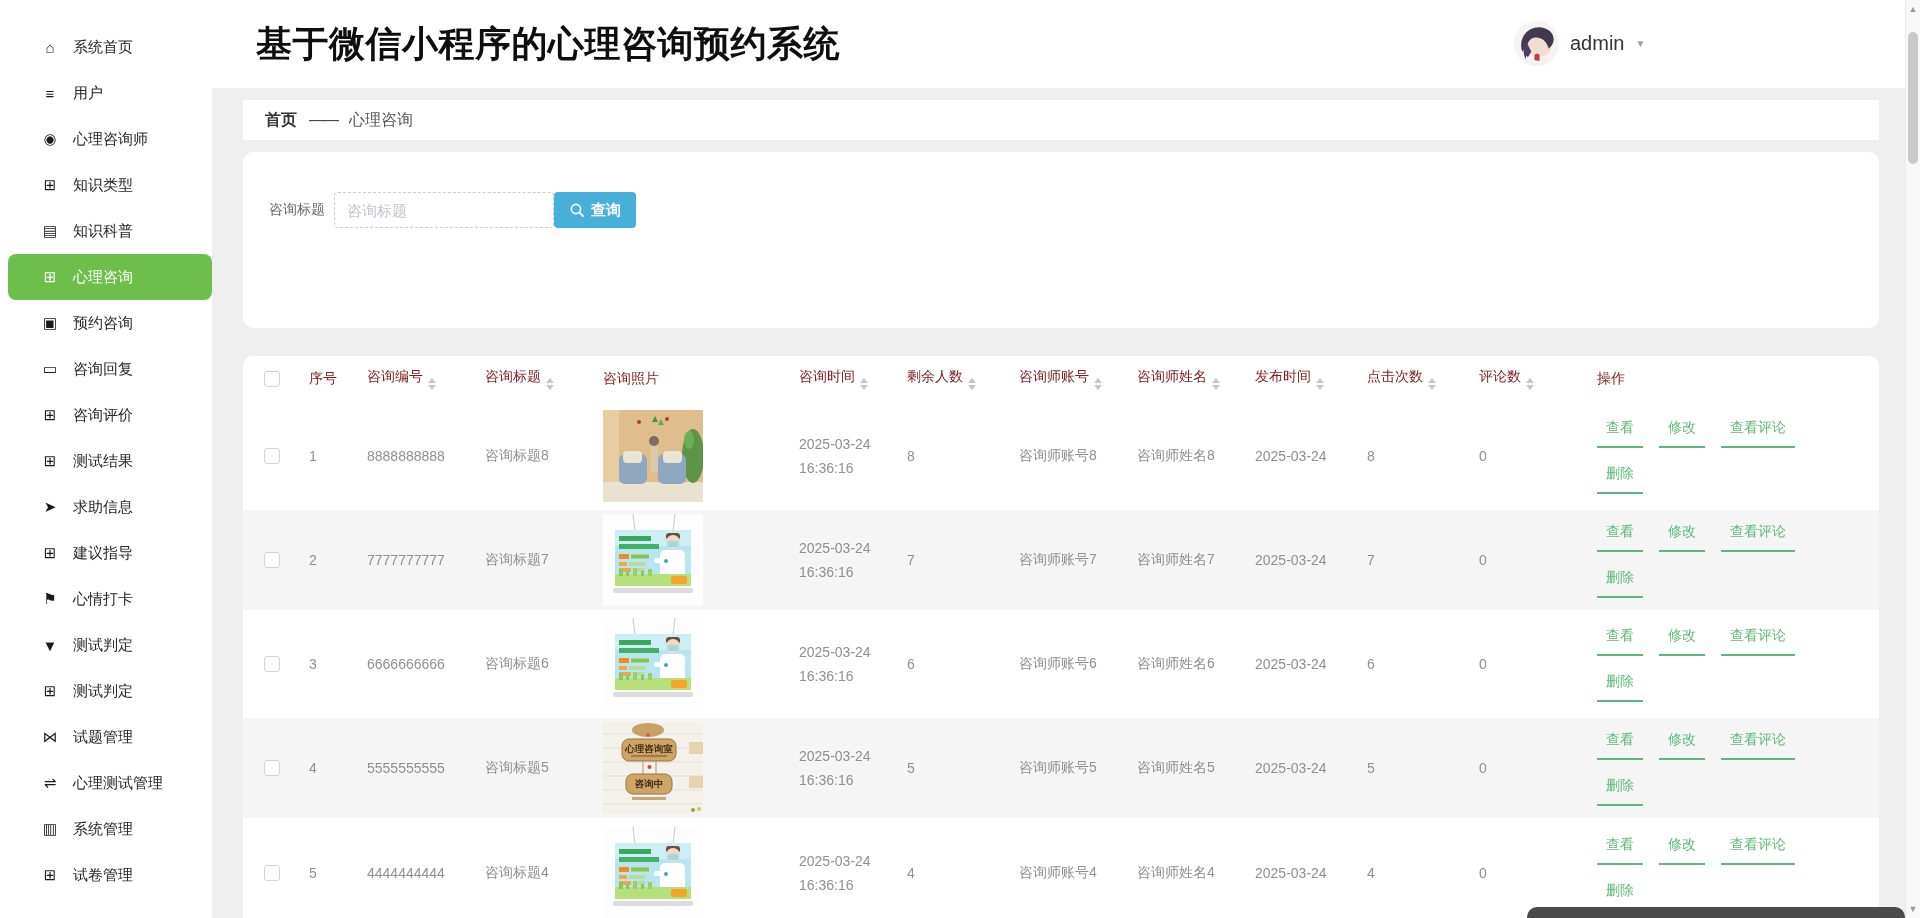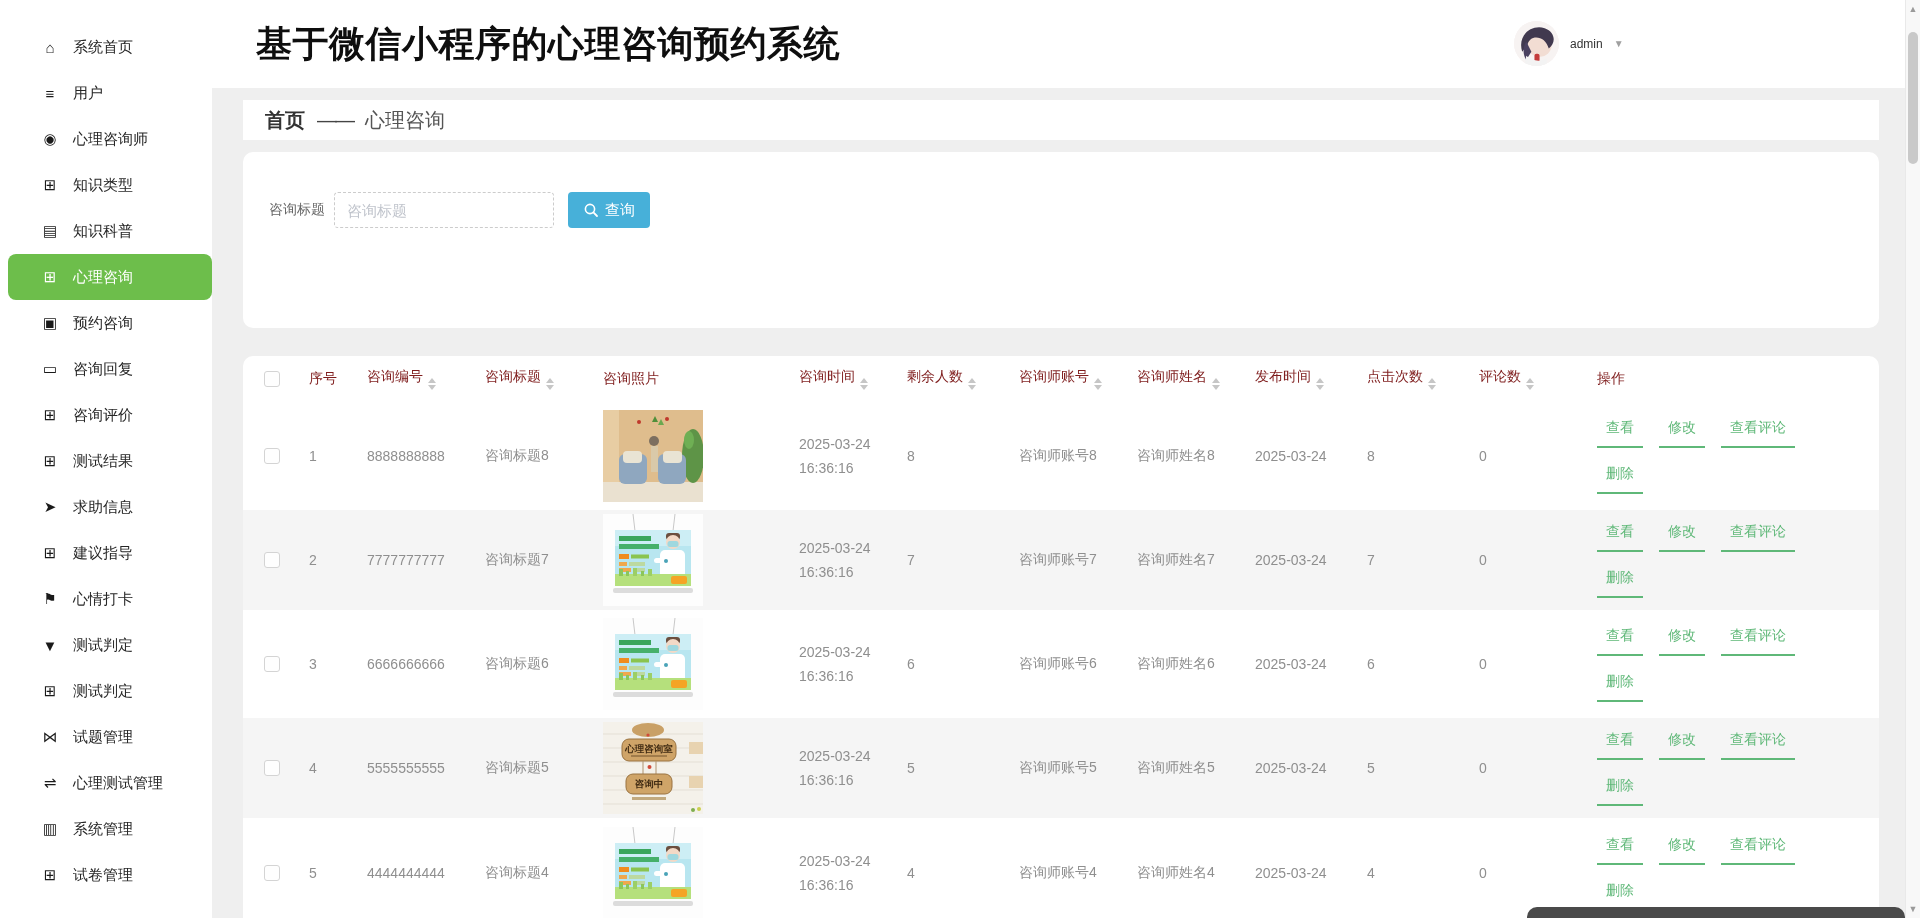--- a/index.html
+++ b/index.html
@@ -13,34 +13,34 @@
   .sidebar { position:absolute; left:0; top:0; width:212px; height:918px; background:#fff; padding-top:24px; z-index:2; }
   .side-item { height:46px; display:flex; align-items:center; padding-left:40px; font-size:15px; color:#262626; cursor:pointer; white-space:nowrap; }
   .side-icon { width:20px; margin-right:13px; font-size:15px; text-align:center; color:#1a1a1a; flex:0 0 20px; }
   .side-item.active { background:#6dbe4b; color:#fff; border-radius:8px; margin-left:8px; padding-left:32px; }
   .side-item.active .side-icon { color:#fff; }
   
   .header { position:absolute; left:212px; top:0; width:1694px; height:88px; background:#fff; display:flex; align-items:center; }
   .page-title { font-size:36px; font-weight:900; color:#0e0e0e; margin-left:44px; letter-spacing:0.5px; }
   .user-box { position:absolute; left:1514px; top:21px; display:flex; align-items:center; gap:11px; cursor:pointer; }
   .avatar { width:45px; height:45px; border-radius:50%; overflow:hidden; background:#f7f3f2; flex:0 0 45px; }
-  .user-name { font-size:12px; color:#333; }
+  .user-name { font-size:20px; color:#333; }
   .dd-caret { font-size:10px; color:#a0a0a0; }
   
-  .breadcrumb { position:absolute; left:243px; top:100px; width:1636px; height:40px; background:#fff; display:flex; align-items:center; padding-left:22px; font-size:20px; }
+  .breadcrumb { position:absolute; left:243px; top:100px; width:1636px; height:40px; background:#fff; display:flex; align-items:center; padding-left:22px; font-size:16px; }
   .bc-home { color:#333; font-weight:bold; }
   .bc-sep { color:#444; margin:0 12px; letter-spacing:-2px; }
   .bc-cur { color:#555; }
   
   .search-card { position:absolute; left:243px; top:152px; width:1636px; height:176px; background:#fff; border-radius:10px; padding:40px 26px 0; }
   .search-row { display:flex; align-items:center; }
   .search-label { font-size:14px; color:#666; margin-right:9px; }
   .search-input { width:220px; height:36px; border:1px dashed #ccc; border-radius:4px; padding:0 12px; font-size:15px; color:#333; outline:none; background:#fff; font-family:inherit; }
   .search-input::placeholder { color:#c0c4cc; }
-  .btn-query { margin-left:14px; width:82px; height:36px; background:#47b0d9; color:#fff; border:none; border-radius:4px; font-size:15px; display:flex; align-items:center; justify-content:center; gap:6px; cursor:pointer; font-family:inherit; }
+  .btn-query { width:82px; height:36px; background:#47b0d9; color:#fff; border:none; border-radius:4px; font-size:15px; display:flex; align-items:center; justify-content:center; gap:6px; cursor:pointer; font-family:inherit;font-weight:bold; }
   .toolbar-row { margin-top:26px; display:flex; gap:12px; }
   .btn-green { height:36px; padding:0 15px; background:#5cb85c; color:#fff; border:none; border-radius:4px; font-size:15px; display:flex; align-items:center; gap:7px; cursor:pointer; font-family:inherit; }
   
   .table-card { position:absolute; left:243px; top:356px; width:1636px; height:562px; background:#fff; border-radius:10px 10px 0 0; overflow:hidden; }
   table { width:100%; border-collapse:collapse; table-layout:fixed; }
   th { height:48px; font-weight:400; font-size:14px; color:#7f1d1d; text-align:left; padding:0 0 0 10px; white-space:nowrap; border-bottom:1px solid #f0f0f0; }
   td { font-size:14px; color:#8f8f8f; padding:4px 0 4px 10px; height:104px; vertical-align:middle; overflow:hidden; }
   tr.body-row { background:#fff; border-top:4px solid #fff; }
   tr.body-row.alt { background:#f5f5f5; border-bottom:3px solid #fff; }
   .cb-col { padding-left:21px; }

